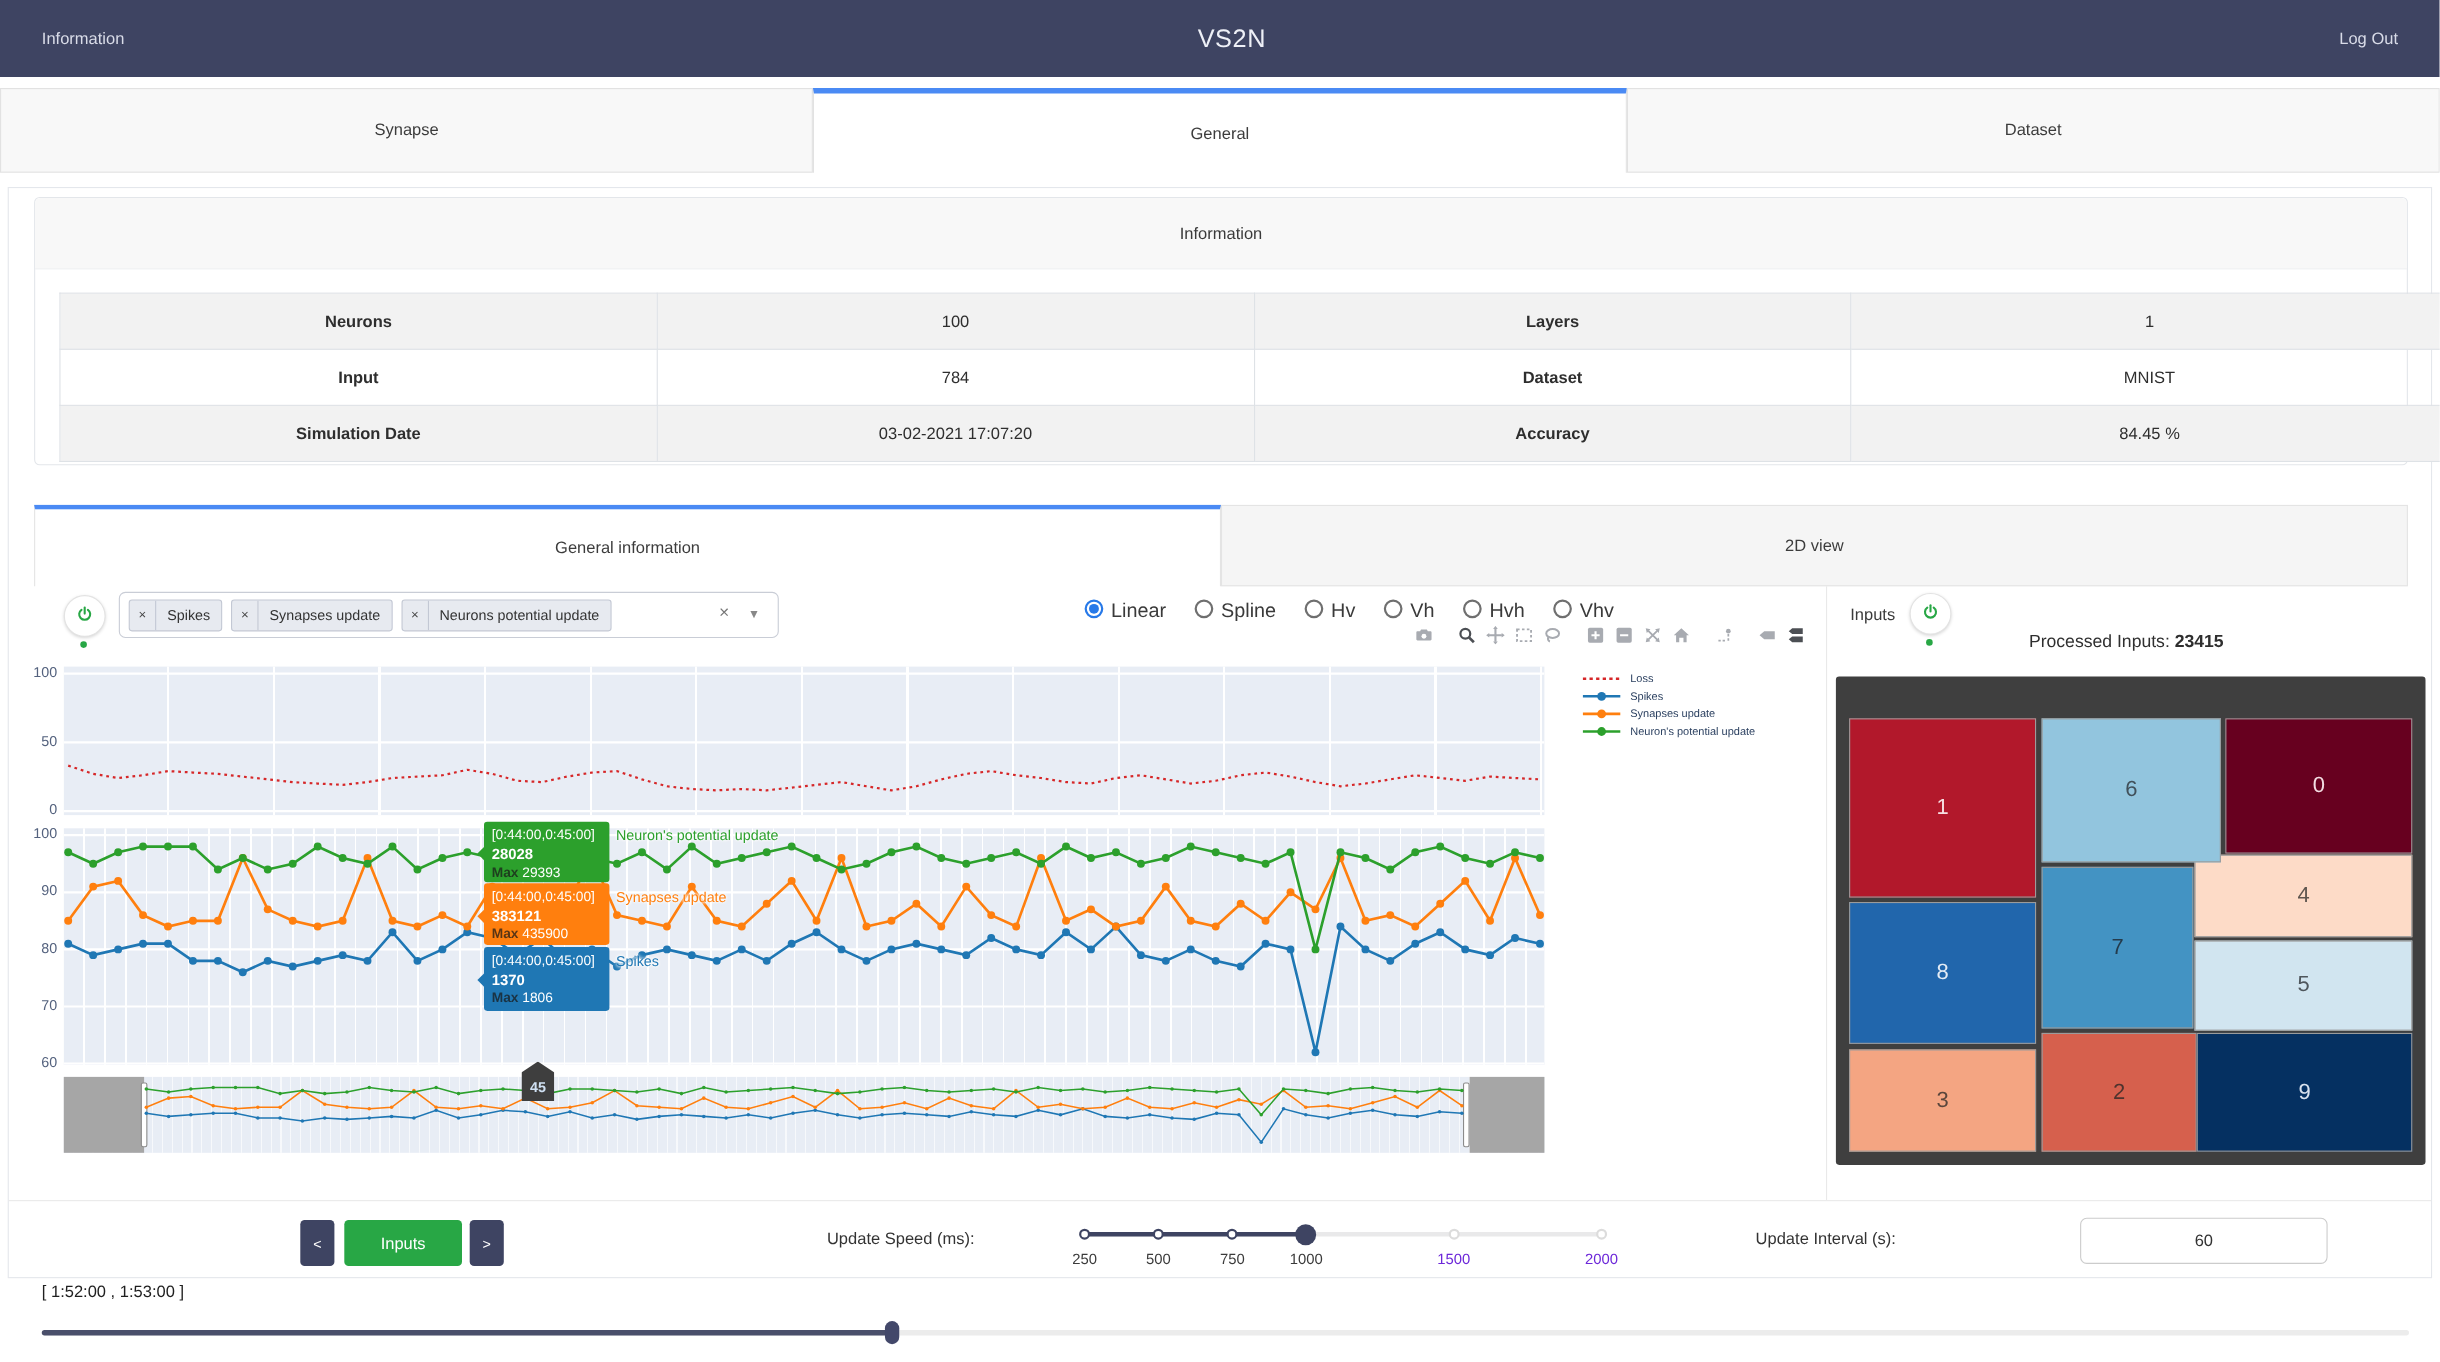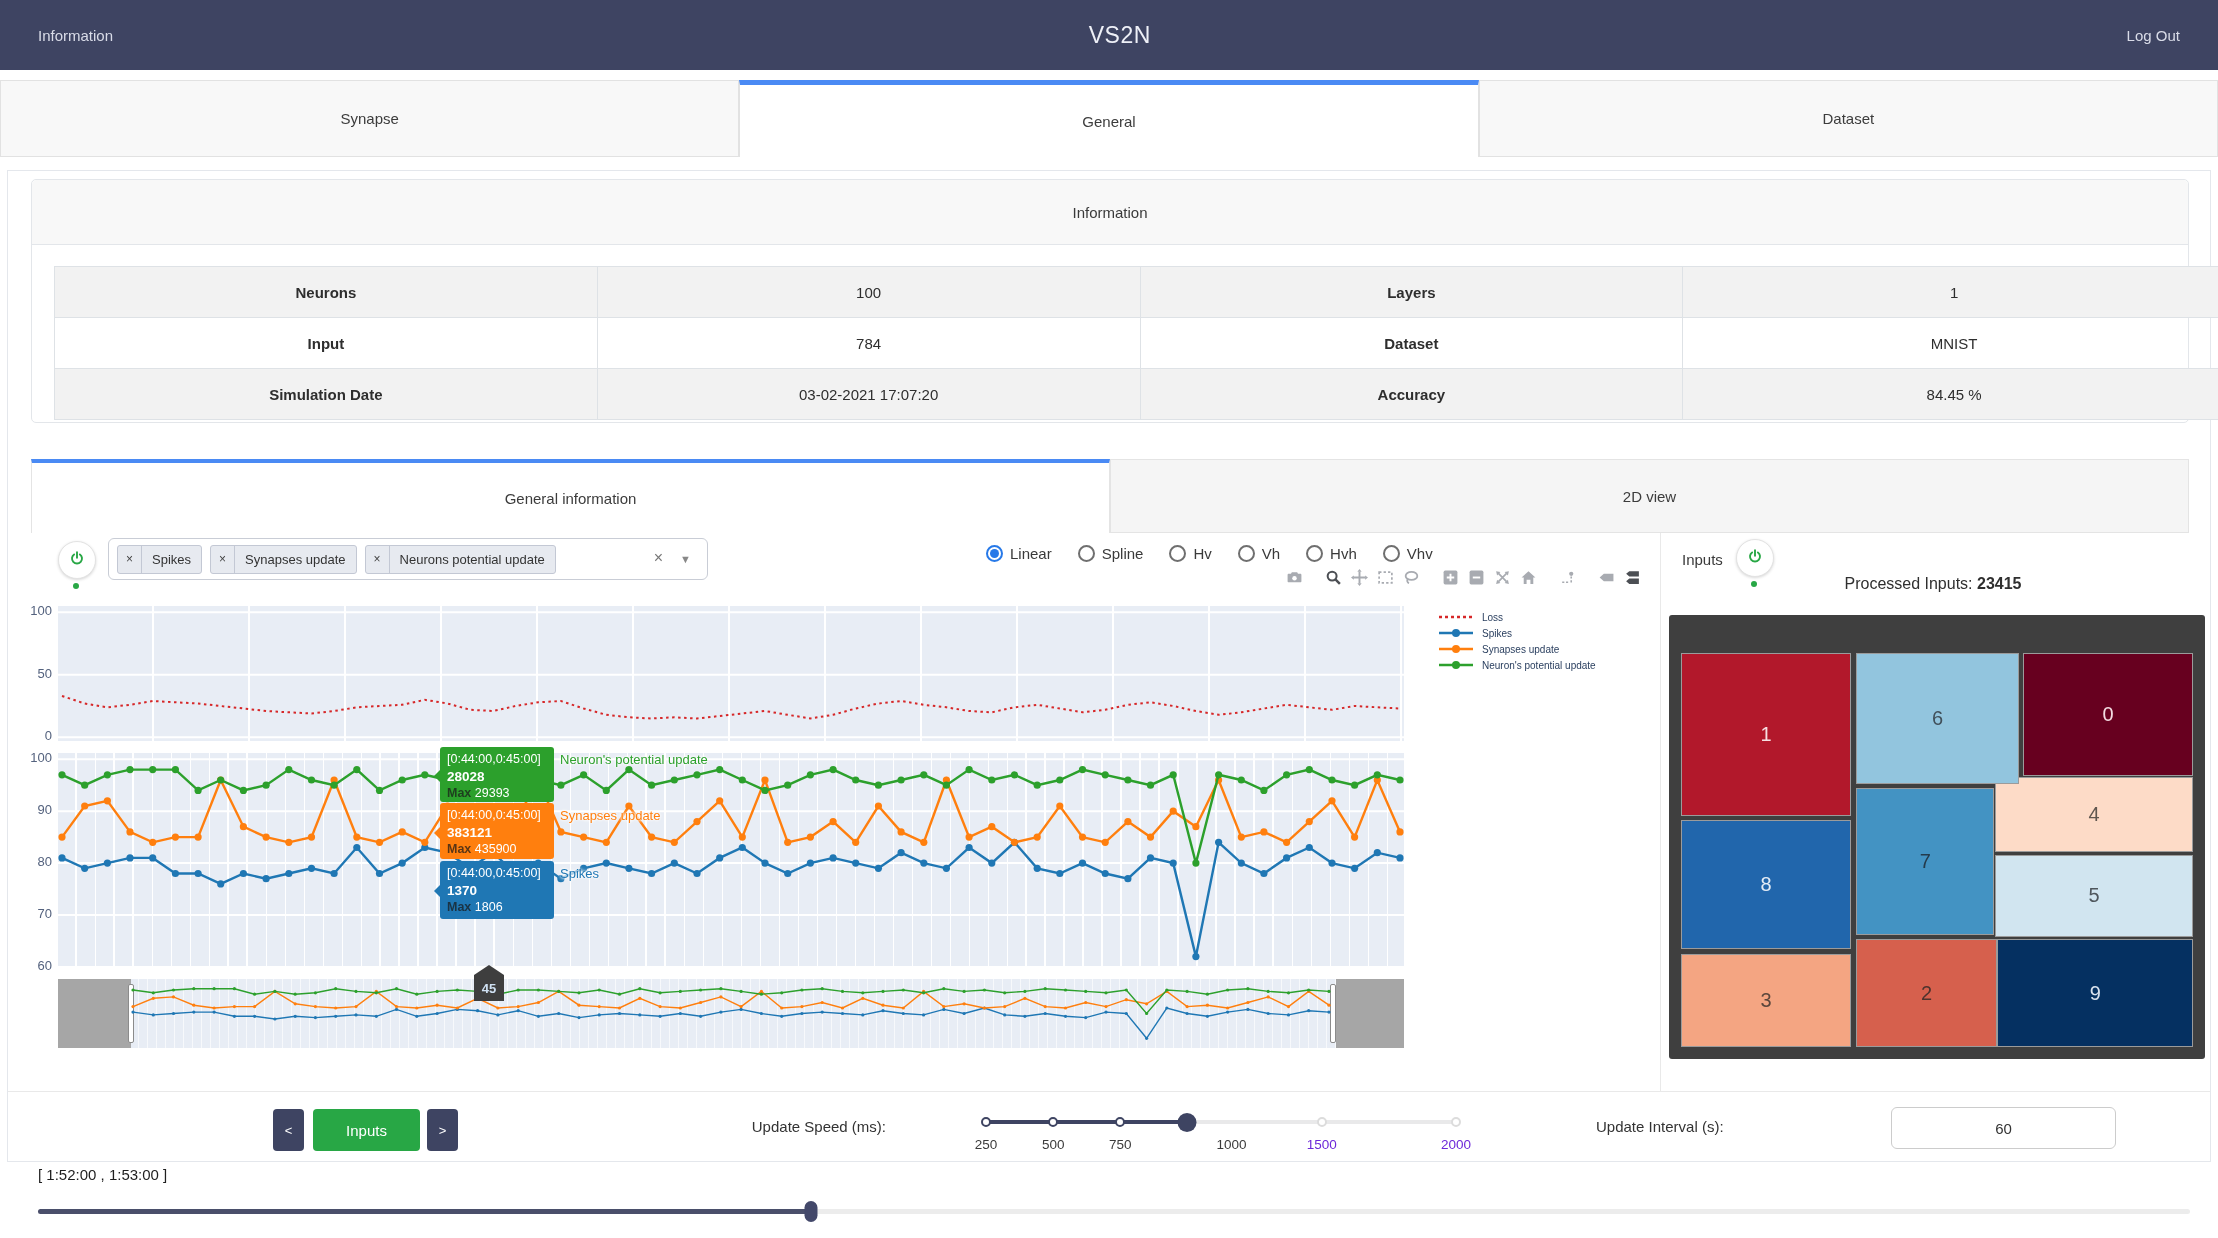--- a/index.html
+++ b/index.html
@@ -40,21 +40,21 @@
   
   .mselect{position:absolute;left:100px;top:367px;width:600px;height:42px;border:1px solid #c9cdd6;border-radius:6px;display:flex;align-items:center;padding:0 64px 0 8px;box-sizing:border-box;gap:8px;background:#fff}
   .chip{display:flex;align-items:center;height:27px;background:#e7eaf0;border:1px solid #c3c8d4;border-radius:3px;font-size:13px;color:#333;overflow:hidden;white-space:nowrap}
   .chip-x{padding:0 8px;border-right:1px solid #c3c8d4;color:#444;font-size:12px;cursor:pointer;height:100%;display:flex;align-items:center}
   .chip-t{padding:0 10px}
   .ms-clear{position:absolute;right:44px;top:10px;color:#777;font-size:16px;cursor:pointer}
   .ms-caret{position:absolute;right:16px;top:14px;color:#888;font-size:11px;cursor:pointer}
 
   
   .radios{position:absolute;left:978px;top:374px;display:flex;gap:26px;align-items:center}
-  .radio{display:flex;align-items:flex-start;gap:7px;font-size:15px;color:#3a3a3a;cursor:pointer}
+  .radio{display:flex;align-items:flex-start;gap:7px;font-size:18px;color:#3a3a3a;cursor:pointer}
   .rdot{width:17px;height:17px;border:2px solid #6f6f6f;border-radius:50%;box-sizing:border-box;position:relative;flex:none}
   .rdot.on{border-color:#2779e8}
   .rdot.on::after{content:"";position:absolute;inset:2px;border-radius:50%;background:#2779e8}
 
   
   .vdiv{position:absolute;left:1652px;top:362px;width:1px;height:558px;background:#e9e9e9}
   .inputs-label{position:absolute;left:1674px;top:380px;font-size:15px;color:#3a3a3a}
   .processed{position:absolute;left:1652px;top:404px;width:546px;text-align:center;font-size:16px;color:#2f2f2f}
   .treemap{position:absolute;left:1661px;top:444px;width:536px;height:444px;background:#3f3f3f;border-radius:3px}
   .tm-inner{position:absolute;left:12px;top:26px;right:12px;bottom:12px}
@@ -792,21 +792,21 @@
     <div class="speed" id="speedSlider">
         <span class="sp-track"></span>
         <span class="sp-fill" style="width: 42.8571%;"></span>
         <span class="sp-dot small" style="left: 0%;"></span>
         <span class="sp-lab" style="left: 0%;">250</span>
         <span class="sp-dot small" style="left: 14.2857%;"></span>
         <span class="sp-lab" style="left: 14.2857%;">500</span>
         <span class="sp-dot small" style="left: 28.5714%;"></span>
         <span class="sp-lab" style="left: 28.5714%;">750</span>
         <span class="sp-dot cur" style="left: 42.8571%;"></span>
-        <span class="sp-lab" style="left: 42.8571%; margin-left: 44px;">1000</span>
+        <span class="sp-lab" style="left: 42.8571%;">1000</span>
         <span class="sp-dot small todo" style="left: 71.4286%;"></span>
         <span class="sp-lab muted" style="left: 71.4286%;">1500</span>
         <span class="sp-dot small todo" style="left: 100%;"></span>
         <span class="sp-lab muted" style="left: 100%;">2000</span>
       </div>
 
     <div class="uil">Update Interval (s):</div>
     <input class="uii" value="60" style="">
   </div>
 

